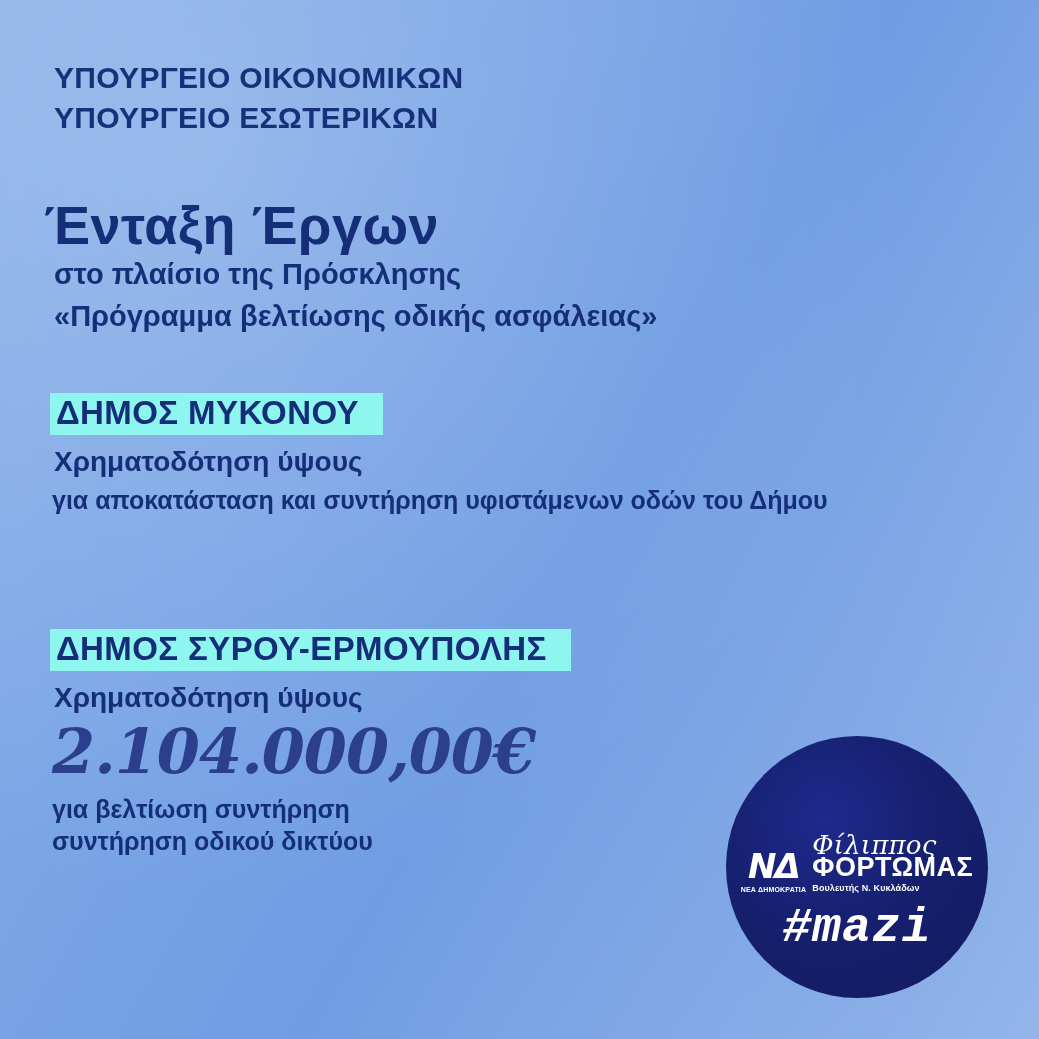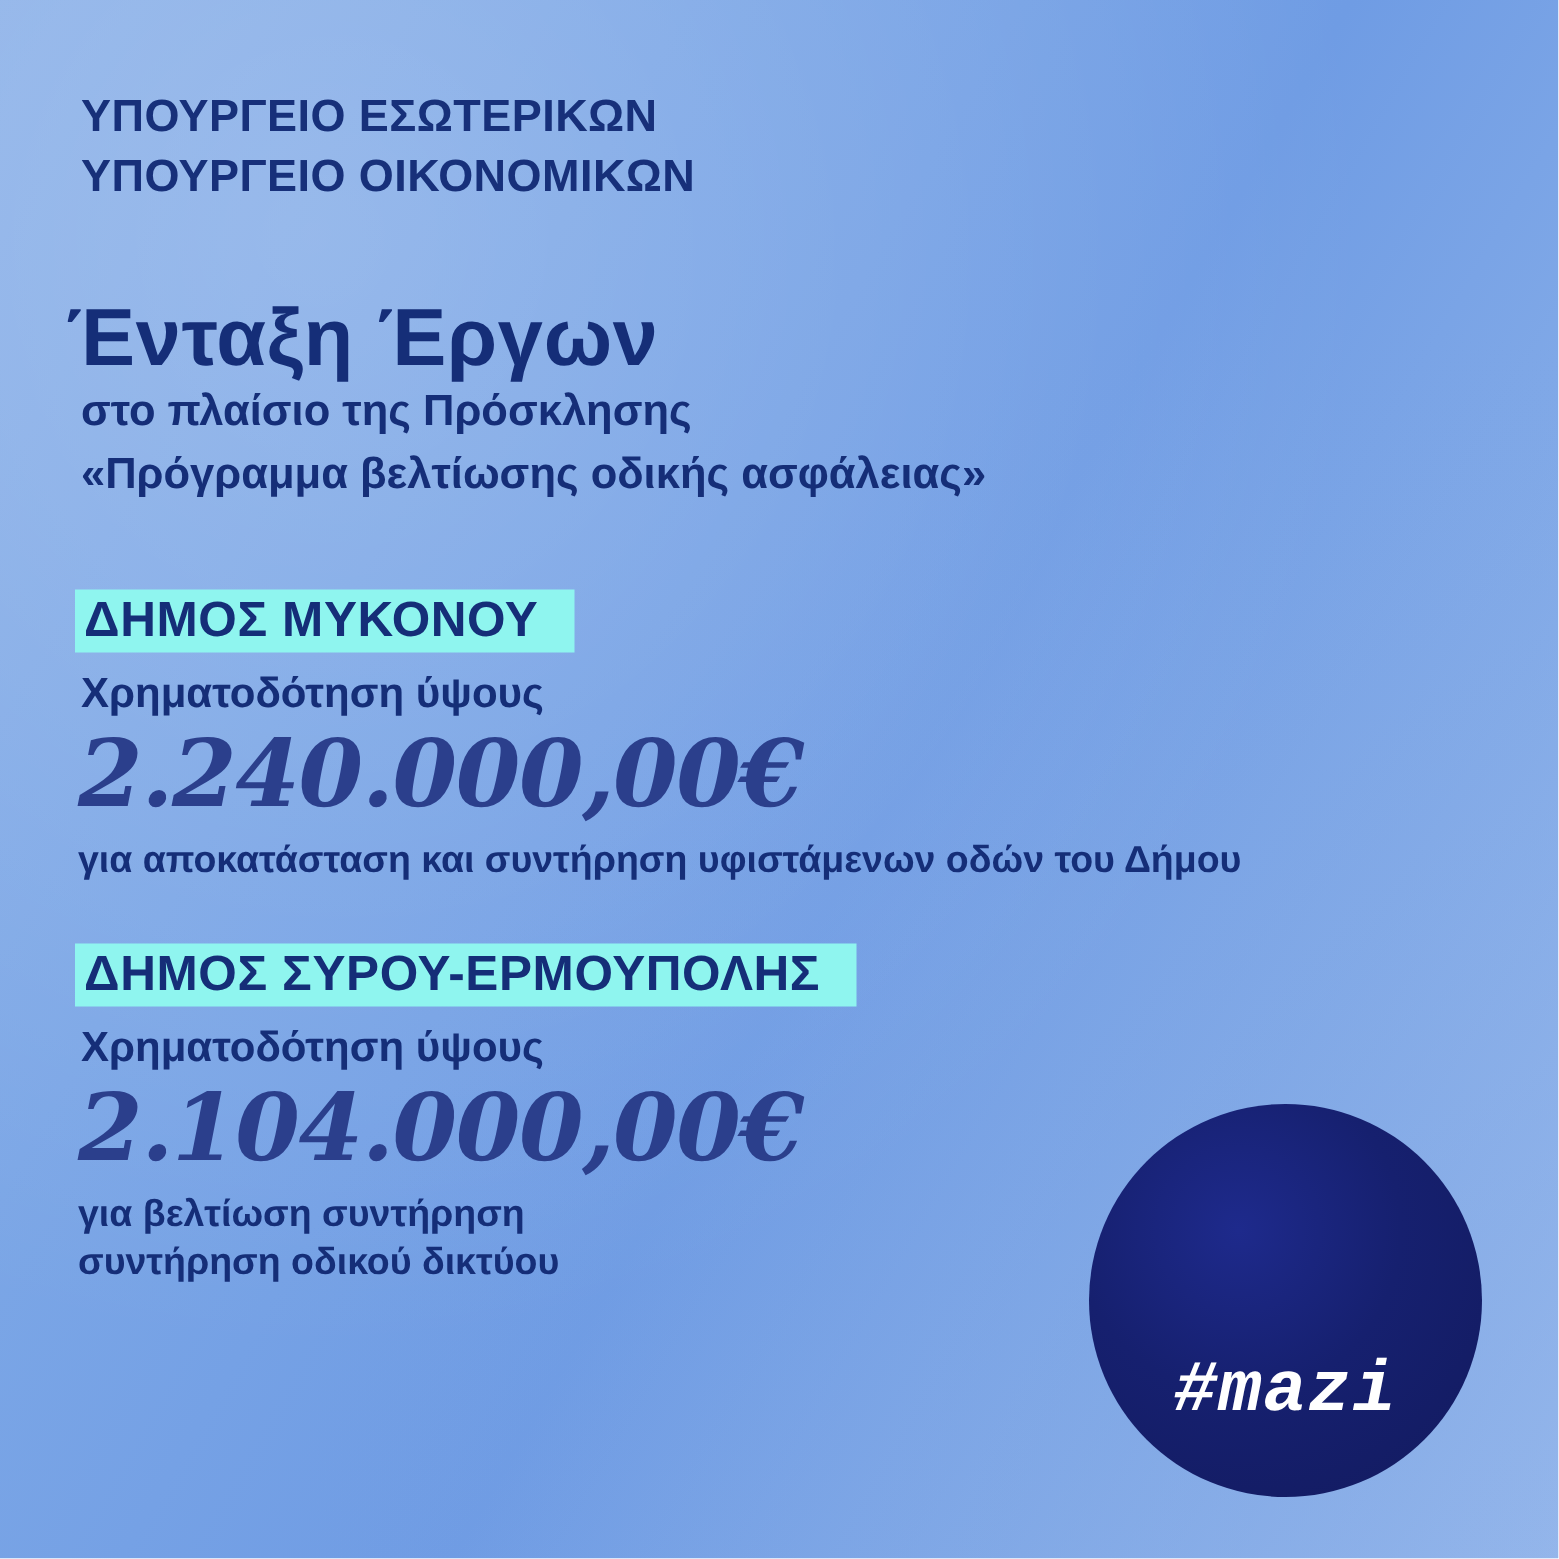--- a/index.html
+++ b/index.html
@@ -193,43 +193,53 @@
     letter-spacing: 1px;
   }
 </style>
 </head>
 <body>
 
 <div class="poster">
   <div class="content">
 
     <div class="ministries">
+      <div>ΥΠΟΥΡΓΕΙΟ ΟΙΚΟΝΟΜΙΚΩΝ</div>
       <div>ΥΠΟΥΡΓΕΙΟ ΕΣΩΤΕΡΙΚΩΝ</div>
-      <div>ΥΠΟΥΡΓΕΙΟ ΟΙΚΟΝΟΜΙΚΩΝ</div>
     </div>
 
     <div class="headline-block">
       <div class="headline-main">Ένταξη Έργων</div>
       <div class="headline-sub1">στο πλαίσιο της Πρόσκλησης</div>
       <div class="headline-sub2">«Πρόγραμμα βελτίωσης οδικής ασφάλειας»</div>
     </div>
 
     <div class="entry entry-1">
       <div class="muni-name">ΔΗΜΟΣ ΜΥΚΟΝΟΥ</div>
       <div class="fund-label">Χρηματοδότηση ύψους</div>
-      <div class="amount">2.240.000,00€</div>
       <div class="purpose">για αποκατάσταση και συντήρηση υφιστάμενων οδών του Δήμου</div>
     </div>
 
     <div class="entry entry-2">
       <div class="muni-name">ΔΗΜΟΣ ΣΥΡΟΥ-ΕΡΜΟΥΠΟΛΗΣ</div>
       <div class="fund-label">Χρηματοδότηση ύψους</div>
       <div class="amount">2.104.000,00€</div>
       <div class="purpose">για βελτίωση συντήρηση</div>
       <div class="purpose" style="margin-top:0">συντήρηση οδικού δικτύου</div>
     </div>
 
     <div class="logo-circle">
+      <div class="logo-row">
+        <div class="nd-mark">
+          <div class="nd-glyph">ΝΔ</div>
+          <div class="nd-sub">ΝΕΑ ΔΗΜΟΚΡΑΤΙΑ</div>
+        </div>
+        <div class="name-mark">
+          <div class="name-first">Φίλιππος</div>
+          <div class="name-last">ΦΟΡΤΩΜΑΣ</div>
+          <div class="name-role">Βουλευτής Ν. Κυκλάδων</div>
+        </div>
+      </div>
       <div class="hashtag">#mazi</div>
     </div>
 
   </div>
 </div>
 
 </body></html>

